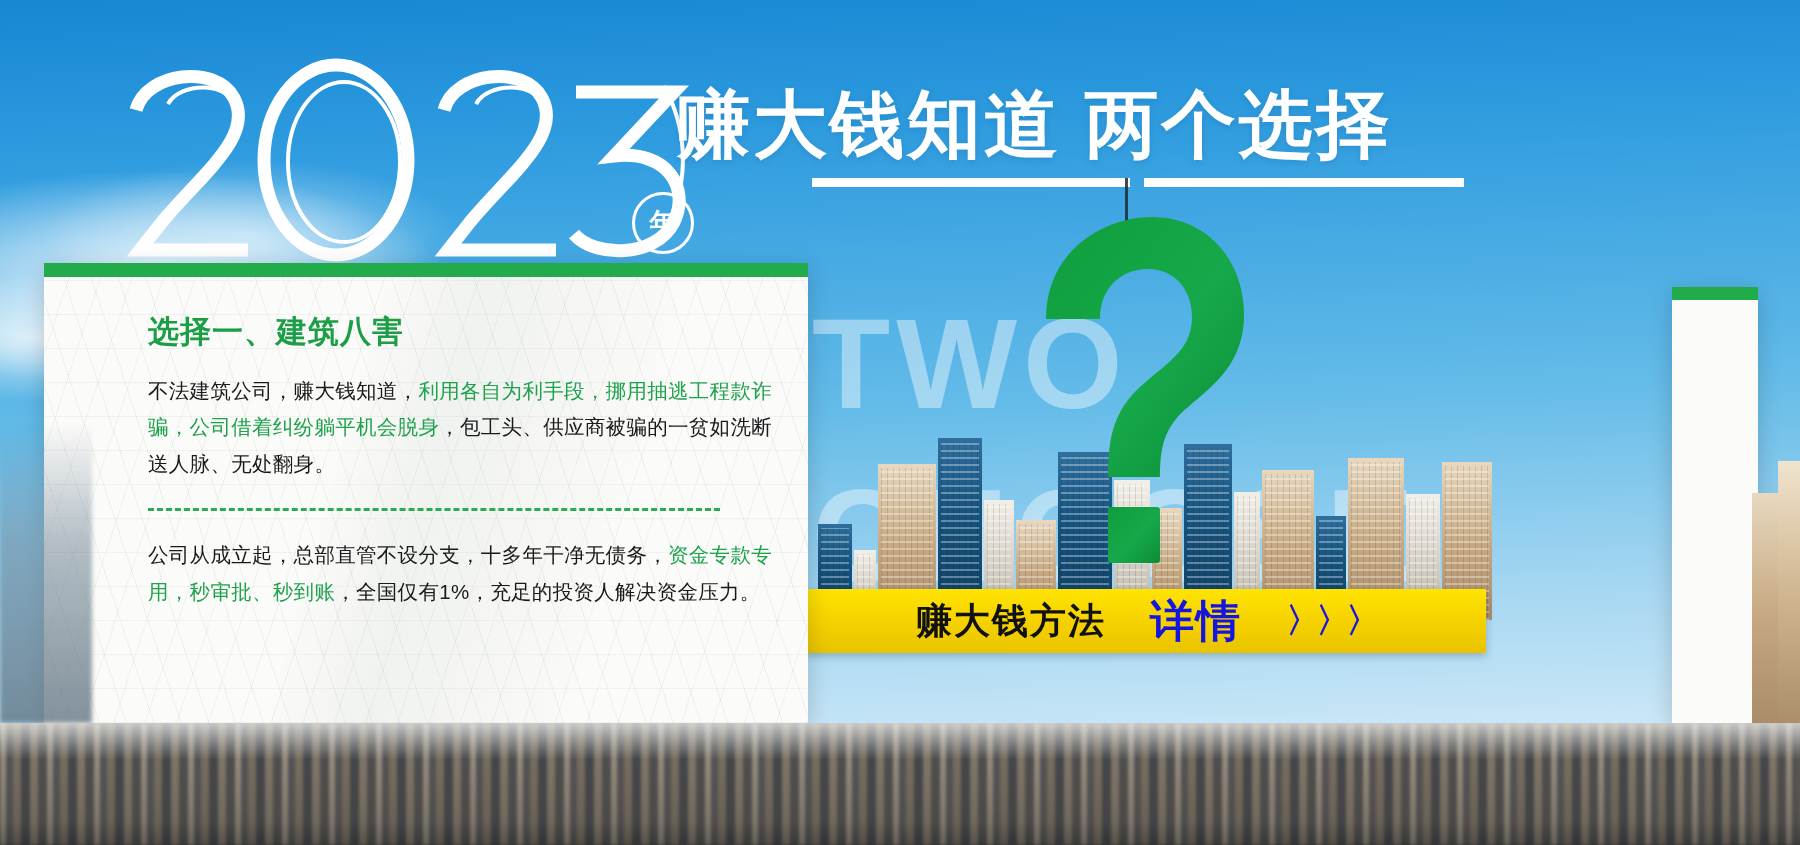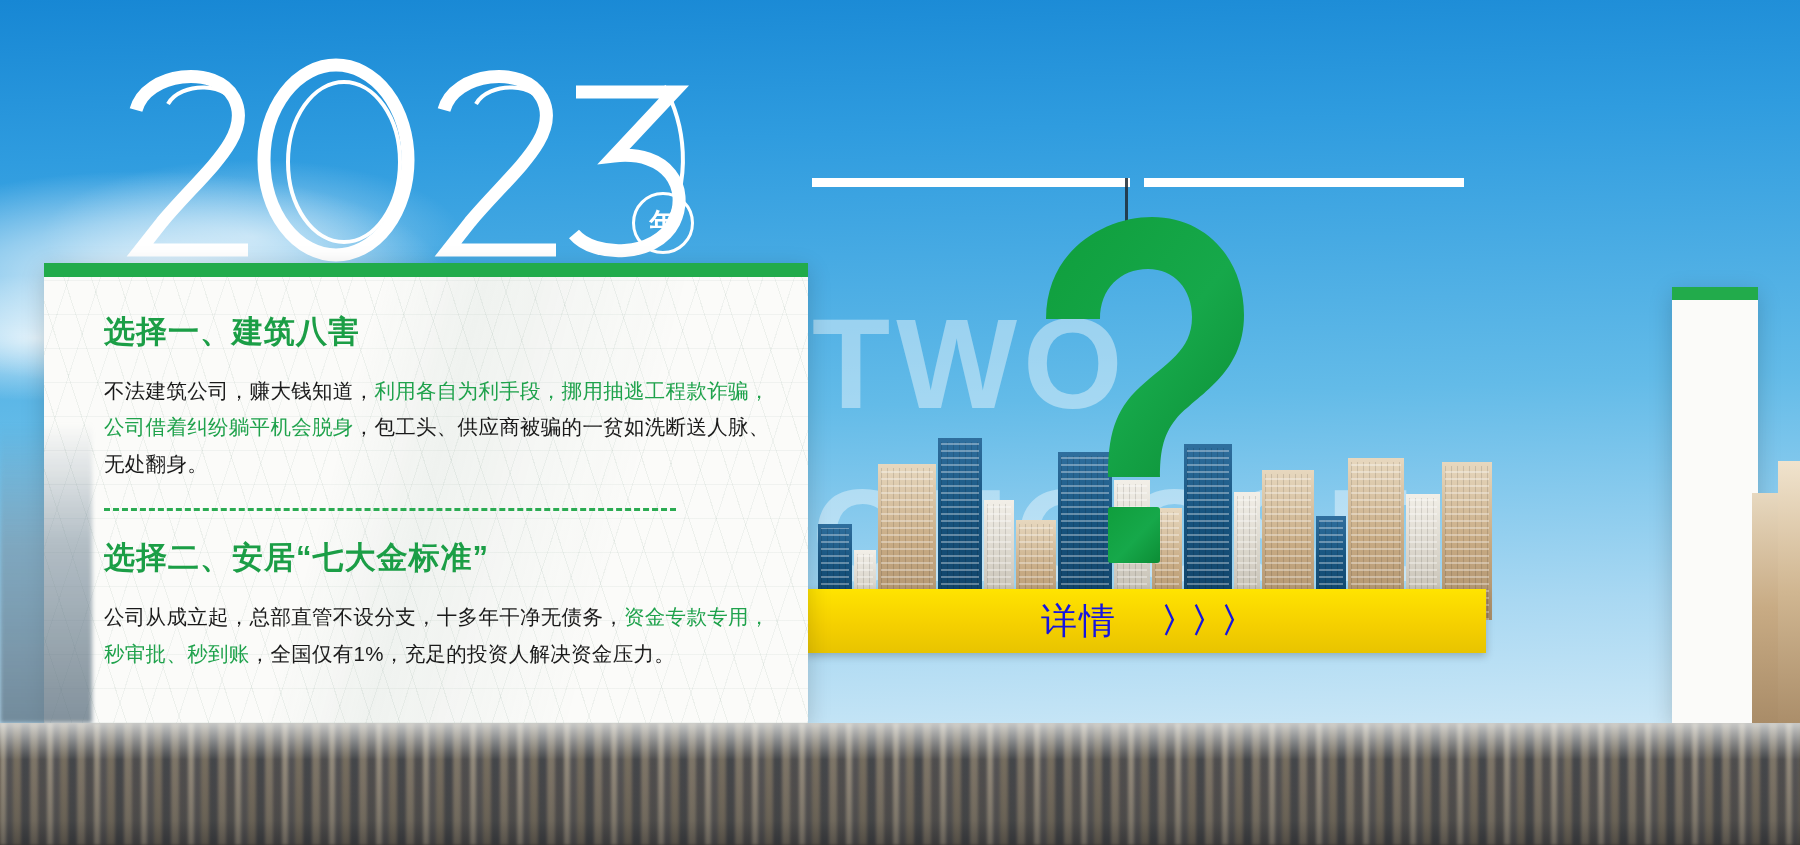--- a/index.html
+++ b/index.html
@@ -92,42 +92,42 @@
 
   
   .cta{
     position:absolute; left:806px; top:589px;
     width:680px; height:64px;
     background:linear-gradient(180deg,#ffe400 0%, #f5d000 55%, #e8c400 100%);
     display:flex; align-items:center; justify-content:center; gap:44px;
     box-shadow:0 3px 8px rgba(0,0,0,.22);
   }
   .cta-main{ font-size:36px; font-weight:800; color:#111; letter-spacing:2px; }
-  .cta-more{ font-size:36px; font-weight:400; color:#1515e0; letter-spacing:2px; }
+  .cta-more{ font-size:44px; font-weight:700; color:#1515e0; letter-spacing:2px; }
   .cta-arrows{ font-size:34px; font-weight:700; color:#1515e0; letter-spacing:-4px; }
 
   
   .card{
     position:absolute; left:44px; top:263px;
     width:764px; height:460px;
     background:#fbfbf9;
     box-shadow:0 6px 22px rgba(0,0,0,.18);
     overflow:hidden;
   }
   .card-top{ position:absolute; left:0; top:0; width:100%; height:14px; background:#22ab4b; }
   .blueprint{
     position:absolute; inset:14px 0 0 0;
     background:
       linear-gradient(105deg, rgba(0,0,0,0) 38%, rgba(120,150,140,.10) 50%, rgba(0,0,0,0) 74%),
       repeating-linear-gradient(72deg, rgba(90,130,110,.10) 0 1px, rgba(0,0,0,0) 1px 26px),
       repeating-linear-gradient(-72deg, rgba(90,130,110,.09) 0 1px, rgba(0,0,0,0) 1px 30px),
       repeating-linear-gradient(0deg, rgba(90,130,110,.08) 0 1px, rgba(0,0,0,0) 1px 34px);
     opacity:.85;
   }
-  .card-inner{ position:relative; padding:48px 28px 0 60px; }
+  .card-inner{ position:relative; padding:48px 28px 0 60px;margin-left:44px; }
 
   .sec-title{
     font-size:31px; font-weight:800; color:#1b9e46;
     letter-spacing:1px; margin-bottom:20px;
   }
   .sec-body{
     font-size:20.5px; line-height:1.78; color:#1a1a1a;
     letter-spacing:.3px; max-width:680px;
   }
   .g{ color:#1fa24c; }
@@ -201,20 +201,21 @@
         <path d="M336 58 C346 20, 416 12, 434 46 C454 84, 404 120, 362 170 L340 198 L448 198" stroke-width="13"></path>
         <path d="M368 52 C380 30, 430 28, 438 58 C446 92, 400 126, 368 168" stroke-width="4"></path>
 
         <path d="M468 40 L566 40 L506 104 C560 98, 582 136, 566 170 C548 206, 486 206, 466 182" stroke-width="13"></path>
         <path d="M556 34 C576 70, 586 126, 556 178" stroke-width="4"></path>
       </g>
     </svg>
   </div>
   <div class="year-badge">年</div>
 
+  <div class="headline">赚大钱知道 两个选择</div>
   <div class="rule-row">
     <span class="rule-left"></span>
     <span class="rule-right"></span>
   </div>
   <div class="rule-stem"></div>
 
   <div class="wm wm-two">TWO</div>
   <div class="wm wm-choose">CHOOSE</div>
 
   <div class="city">
@@ -249,41 +250,41 @@
         <path d="M16 104 C16 34, 76 2, 122 2 C176 2, 214 44, 214 100
                  C214 160, 166 180, 146 204 C132 221, 130 240, 130 262
                  L78 262 C78 222, 84 196, 110 172 C136 148, 162 136, 162 102
                  C162 74, 144 54, 118 54 C90 54, 70 74, 70 104 Z" fill="url(#qg)"></path>
         <rect x="78" y="292" width="52" height="56" rx="3" fill="url(#qg)"></rect>
       </g>
     </svg>
   </div>
 
   <div class="cta">
+    <span class="cta-main">赚大钱方法</span>
     <span class="cta-more">详情</span>
     <span class="cta-arrows">〉〉〉</span>
   </div>
 
   <div class="card">
     <div class="card-top"></div>
     <div class="blueprint"></div>
 
     <div class="card-inner">
 
       <div>
         <div class="sec-title">选择一、建筑八害</div>
         <div class="sec-body">
           <span>不法建筑公司，赚大钱知道，</span><span class="g">利用各自为利手段，挪用抽逃工程款诈骗，公司借着纠纷躺平机会脱身</span><span>，包工头、供应商被骗的一贫如洗断送人脉、无处翻身。</span>
         </div>
       </div>
 
       <div class="divider"></div>
 
       <div>
-        <div class="sec-title">选择二、安居“七大金标准”</div>
         <div class="sec-body">
           <span>公司从成立起，总部直管不设分支，十多年干净无债务，</span><span class="g">资金专款专用，秒审批、秒到账</span><span>，全国仅有1%，充足的投资人解决资金压力。</span>
         </div>
       </div>
     </div>
   </div>
 
   <div class="card-right">
     <div class="ctop"></div>
   </div>

